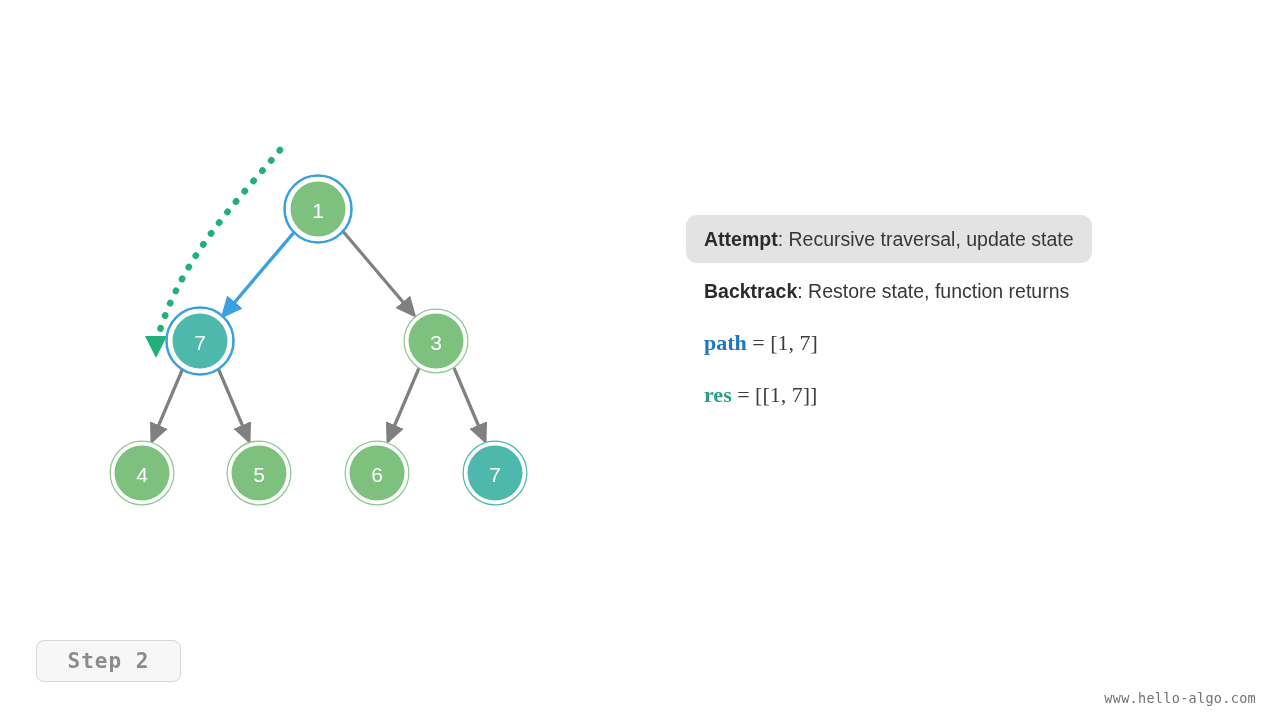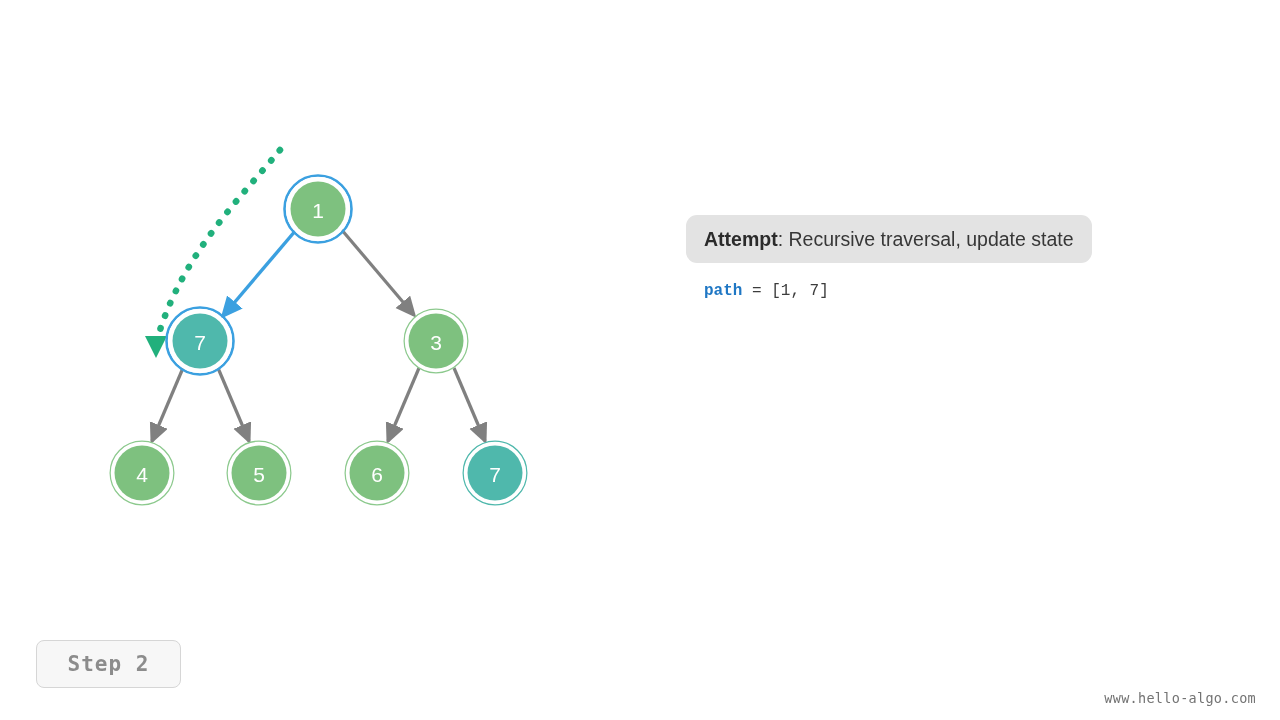--- a/index.html
+++ b/index.html
@@ -71,41 +71,41 @@
     font-family: "Liberation Sans", sans-serif;
     font-size: 19.5px;
     color: #373737;
     white-space: pre;
   }
   .desc b {
     font-weight: bold;
     color: #2b2b2b;
   }
   .code {
-    font-family: Liberation Mono, monospace;
-    font-size: 16px;
+    font-family: Liberation Serif, serif;
+    font-size: 22px;
     color: #3c3c3c;
     white-space: pre;
   }
   .code .var-blue {
     color: #1f77c4;
     font-weight: bold;
   }
   .code .var-teal {
     color: #2a9d8f;
     font-weight: bold;
   }
 
   
   #step-badge {
     position: absolute;
     left: 36px;
     top: 640px;
     width: 145px;
-    height: 48px;
+    height: 42px;
     background: #f7f7f7;
     border: 1px solid #d6d6d6;
     border-radius: 8px;
     display: flex;
     align-items: center;
     justify-content: center;
     box-sizing: border-box;
   }
   #step-badge span {
     font-family: "DejaVu Sans Mono", "Liberation Mono", monospace;
@@ -210,28 +210,38 @@
   </svg>
 
   <div id="panel">
 
     <div class="row">
       <div class="hl-box">
         <span class="desc"><b>Attempt</b><span>: Recursive traversal, update state</span></span>
       </div>
     </div>
 
+    <div class="row">
+      <div class="plain-box">
+        <span class="desc"><b>Backtrack</b><span>: Restore state, function returns</span></span>
+      </div>
+    </div>
 
     <div class="row">
       <div class="plain-box">
         <span class="code"><span class="var-blue">path</span><span> = [1, 7]</span></span>
       </div>
     </div>
 
 
+    <div class="row">
+      <div class="plain-box">
+        <span class="code"><span class="var-teal">res</span><span> = [[1, 7]]</span></span>
+      </div>
+    </div>
 
   </div>
 
   <div id="step-badge">
     <span>Step 2</span>
   </div>
 
   <div id="watermark">www.hello-algo.com</div>
 
 </div>

